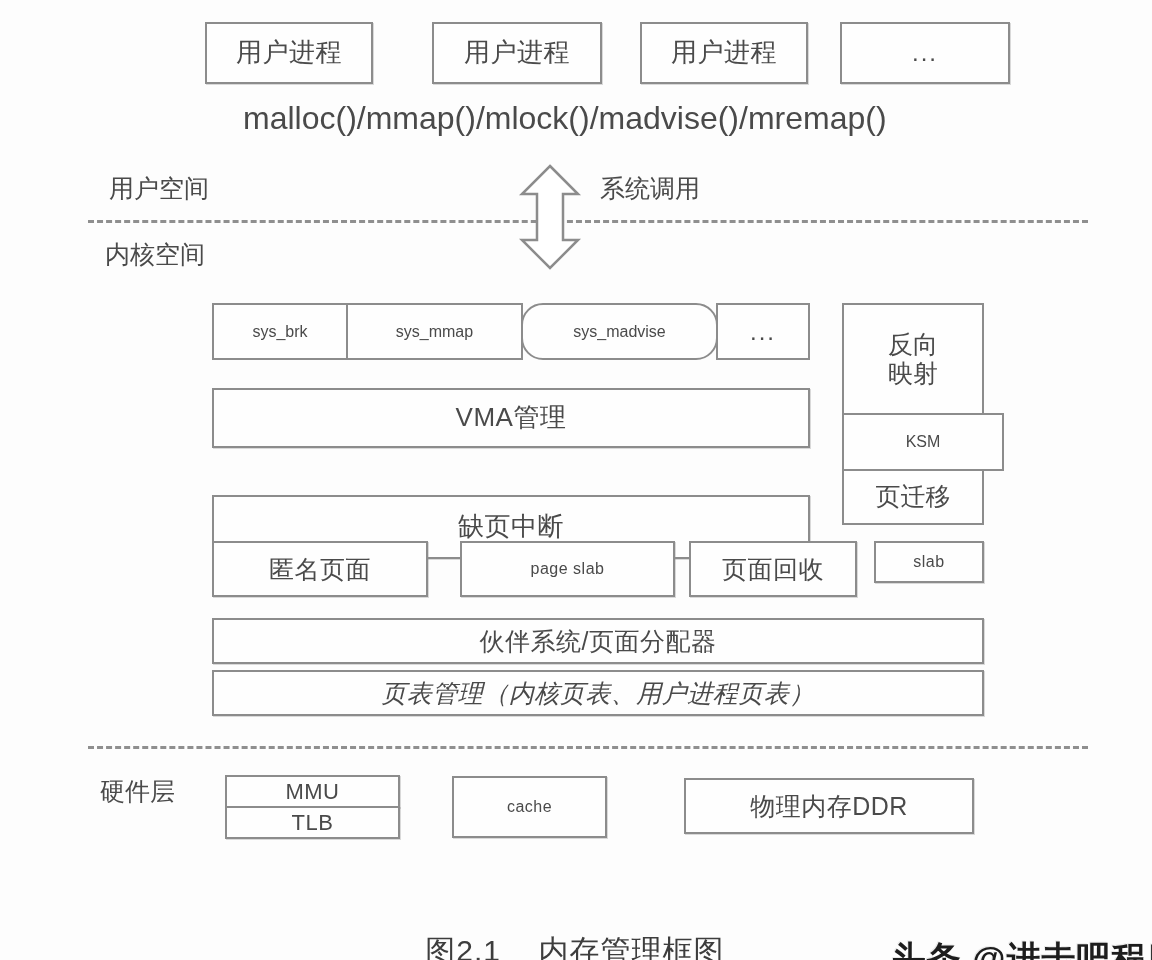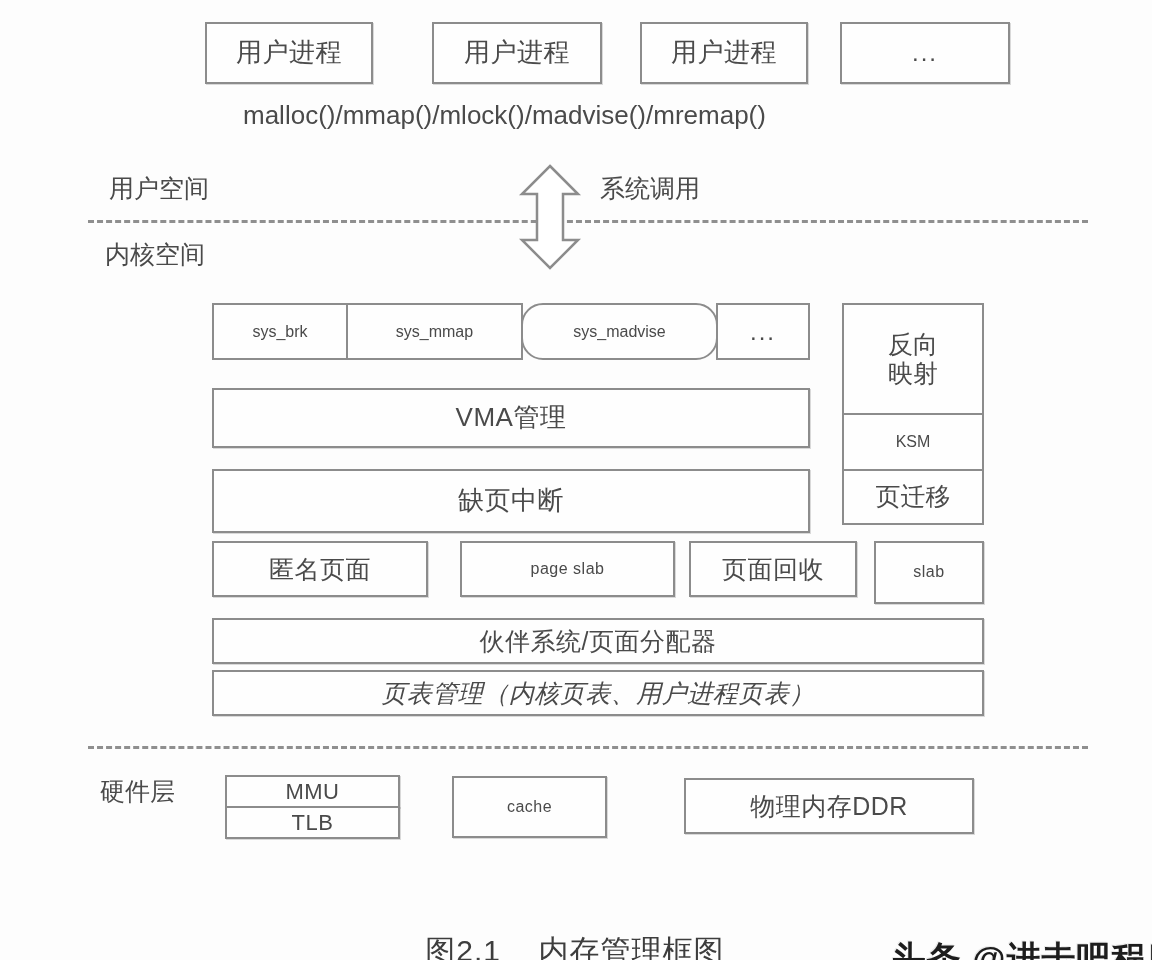--- a/index.html
+++ b/index.html
@@ -117,21 +117,21 @@
   <div class="box f-cjk-26" style="left:432px; top:22px; width:170px; height:62px;">
     <span>用户进程</span>
   </div>
   <div class="box f-cjk-26" style="left:640px; top:22px; width:168px; height:62px;">
     <span>用户进程</span>
   </div>
   <div class="box dots" style="left:840px; top:22px; width:170px; height:62px;">
     <span>...</span>
   </div>
 
-  <div class="label f-lat-24" style="left:243px; top:100px; font-size:26px;">
+  <div class="label f-lat-24" style="left:243px; top:100px; font-size:32px;">
     <span>malloc()/mmap()/mlock()/madvise()/mremap()</span>
   </div>
 
   <div class="label f-cjk-25" style="left:109px; top:172px;">
     <span>用户空间</span>
   </div>
 
   <div class="divider" style="left:88px; top:220px; width:1000px;"></div>
 
   <div class="label f-cjk-25" style="left:105px; top:238px;">
@@ -157,50 +157,50 @@
     <span>sys_madvise</span>
   </div>
   <div class="strip-cell dots" style="left:716px; top:303px; width:94px; height:57px;">
     <span>...</span>
   </div>
 
   <div class="box f-cjk-26" style="left:212px; top:388px; width:598px; height:60px;">
     <span>VMA管理</span>
   </div>
 
-  <div class="box f-cjk-26" style="left:212px; top:469px; width:598px; height:64px;">
+  <div class="box f-cjk-26" style="left:212px; top:495px; width:598px; height:64px;">
     <span>缺页中断</span>
   </div>
 
   <div class="box f-cjk-25" style="left:212px; top:541px; width:216px; height:56px;">
     <span>匿名页面</span>
   </div>
   <div class="box f-lat-24" style="left:460px; top:541px; width:215px; height:56px;">
     <span>page slab</span>
   </div>
   <div class="box f-cjk-25" style="left:689px; top:541px; width:168px; height:56px;">
     <span>页面回收</span>
   </div>
-  <div class="box f-lat-24" style="left:874px; top:541px; width:110px; height:63px;">
+  <div class="box f-lat-24" style="left:874px; top:541px; width:110px; height:42px;">
     <span>slab</span>
   </div>
 
   <div class="box f-cjk-25" style="left:212px; top:618px; width:772px; height:46px;">
     <span>伙伴系统/页面分配器</span>
   </div>
 
   <div class="box f-cjk-25" style="left:212px; top:670px; width:772px; height:46px;font-style:italic;">
     <span>页表管理（内核页表、用户进程页表）</span>
   </div>
 
   <div class="col-cell f-cjk-25" style="left:842px; top:303px; width:142px; height:112px; white-space:pre-line;">
     <span>反向
 映射</span>
   </div>
-  <div class="col-cell f-lat-24" style="left:842px; top:413px; width:142px; height:58px;">
+  <div class="col-cell f-lat-24" style="left:842px; top:413px; width:162px; height:58px;">
     <span>KSM</span>
   </div>
   <div class="col-cell f-cjk-25" style="left:842px; top:469px; width:142px; height:56px;">
     <span>页迁移</span>
   </div>
 
   <div class="divider" style="left:88px; top:746px; width:1000px;"></div>
 
   <div class="label f-cjk-25" style="left:100px; top:775px;">
     <span>硬件层</span>

